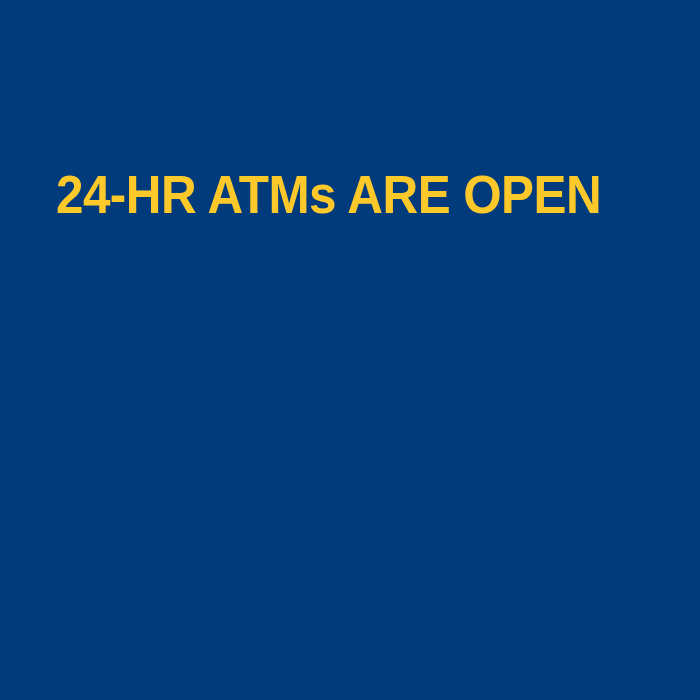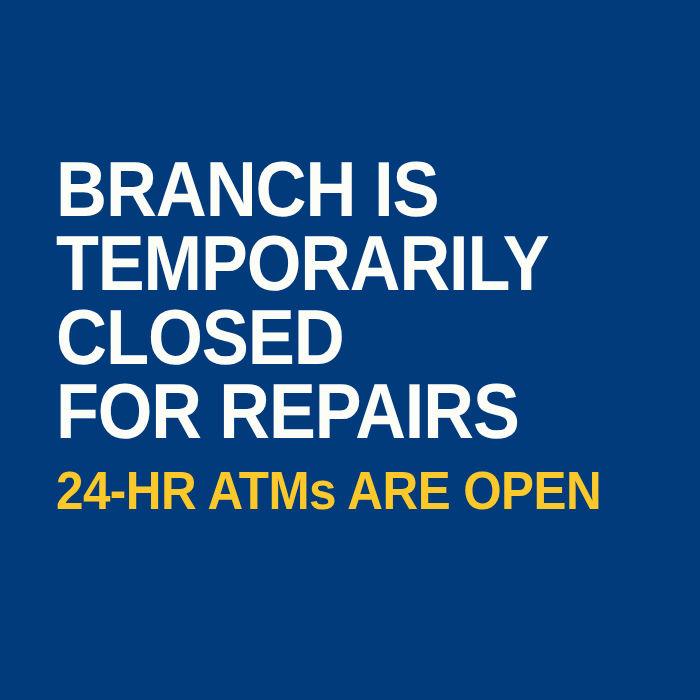--- a/index.html
+++ b/index.html
@@ -67,24 +67,18 @@
     padding: 0;
   }
 </style>
 </head>
 <body>
 
 <div id="sign" style="background: rgb(2, 59, 124);">
 
   <div id="notice-block">
 
-    <div class="headline">
-      <span class="headline-line l1" style="color: rgb(253, 253, 247);">BRANCH IS</span>
-      <span class="headline-line l2" style="color: rgb(253, 253, 247);">TEMPORARILY</span>
-      <span class="headline-line l3" style="color: rgb(253, 253, 247);">CLOSED</span>
-      <span class="headline-line l4" style="color: rgb(253, 253, 247);">FOR REPAIRS</span>
-    </div>
 
     <span class="subline" style="color: rgb(253, 200, 42);">24-HR ATMs ARE OPEN</span>
 
   </div>
 
 </div>
 
 </body></html>

